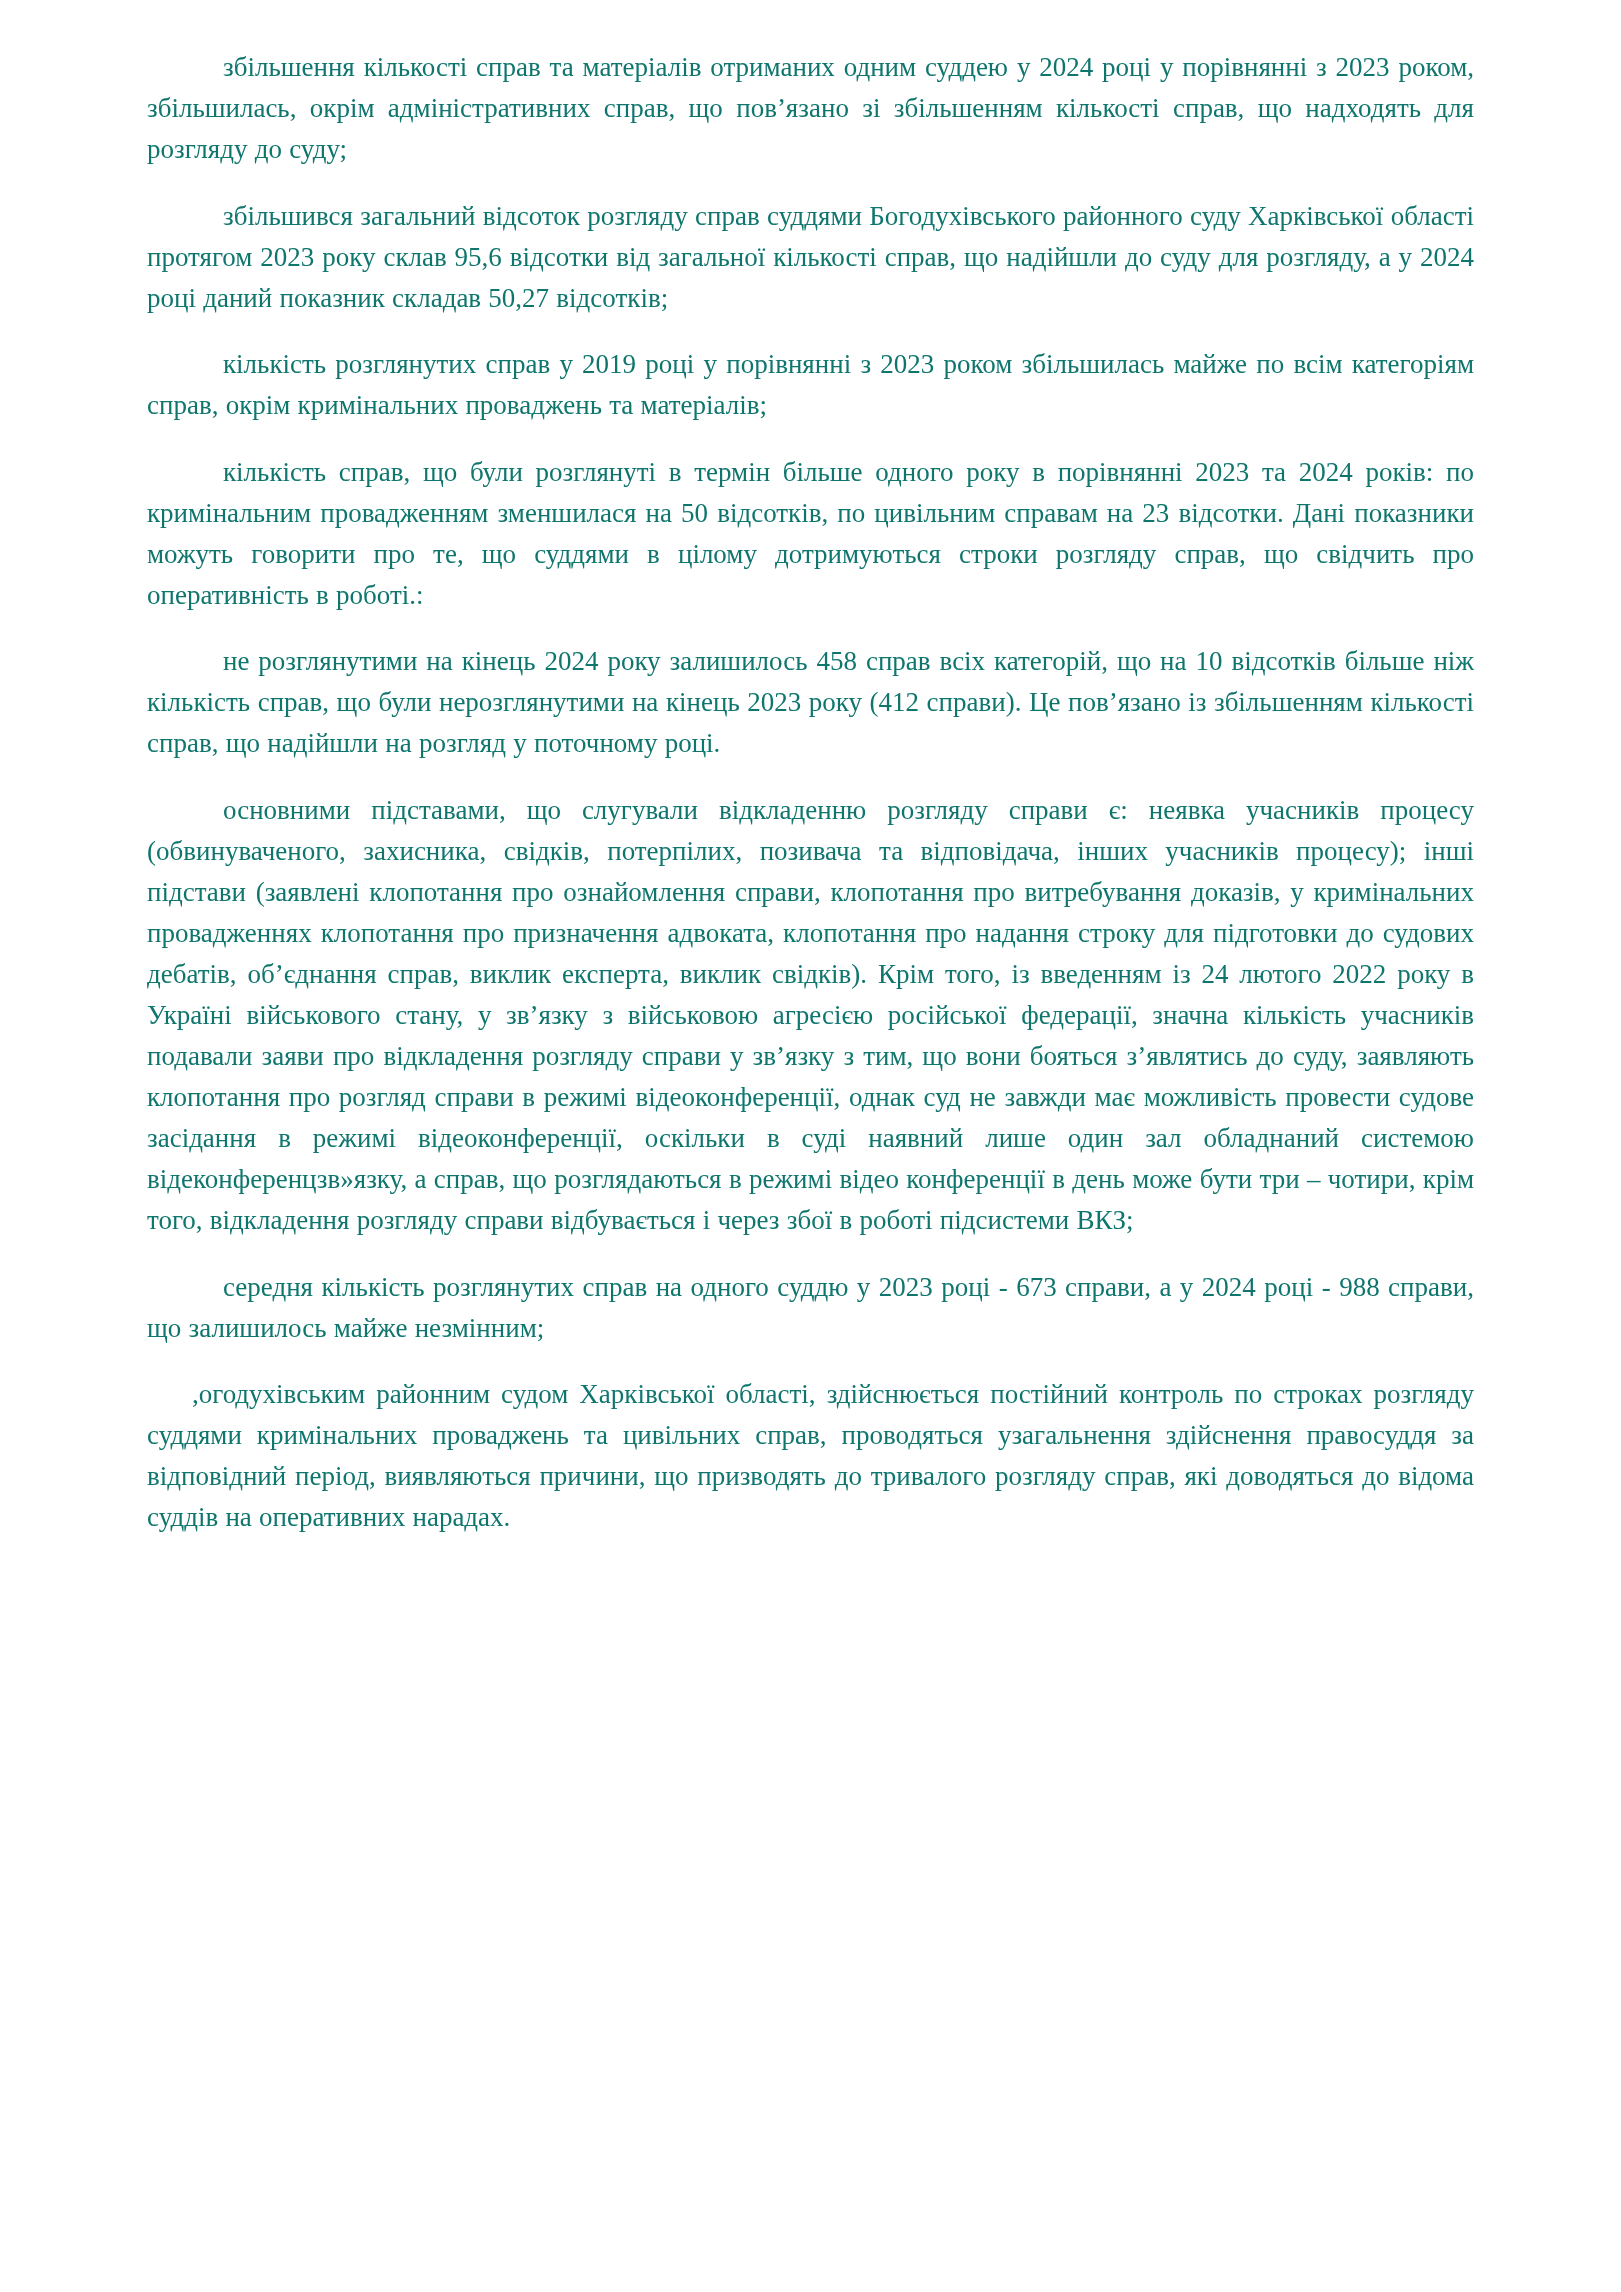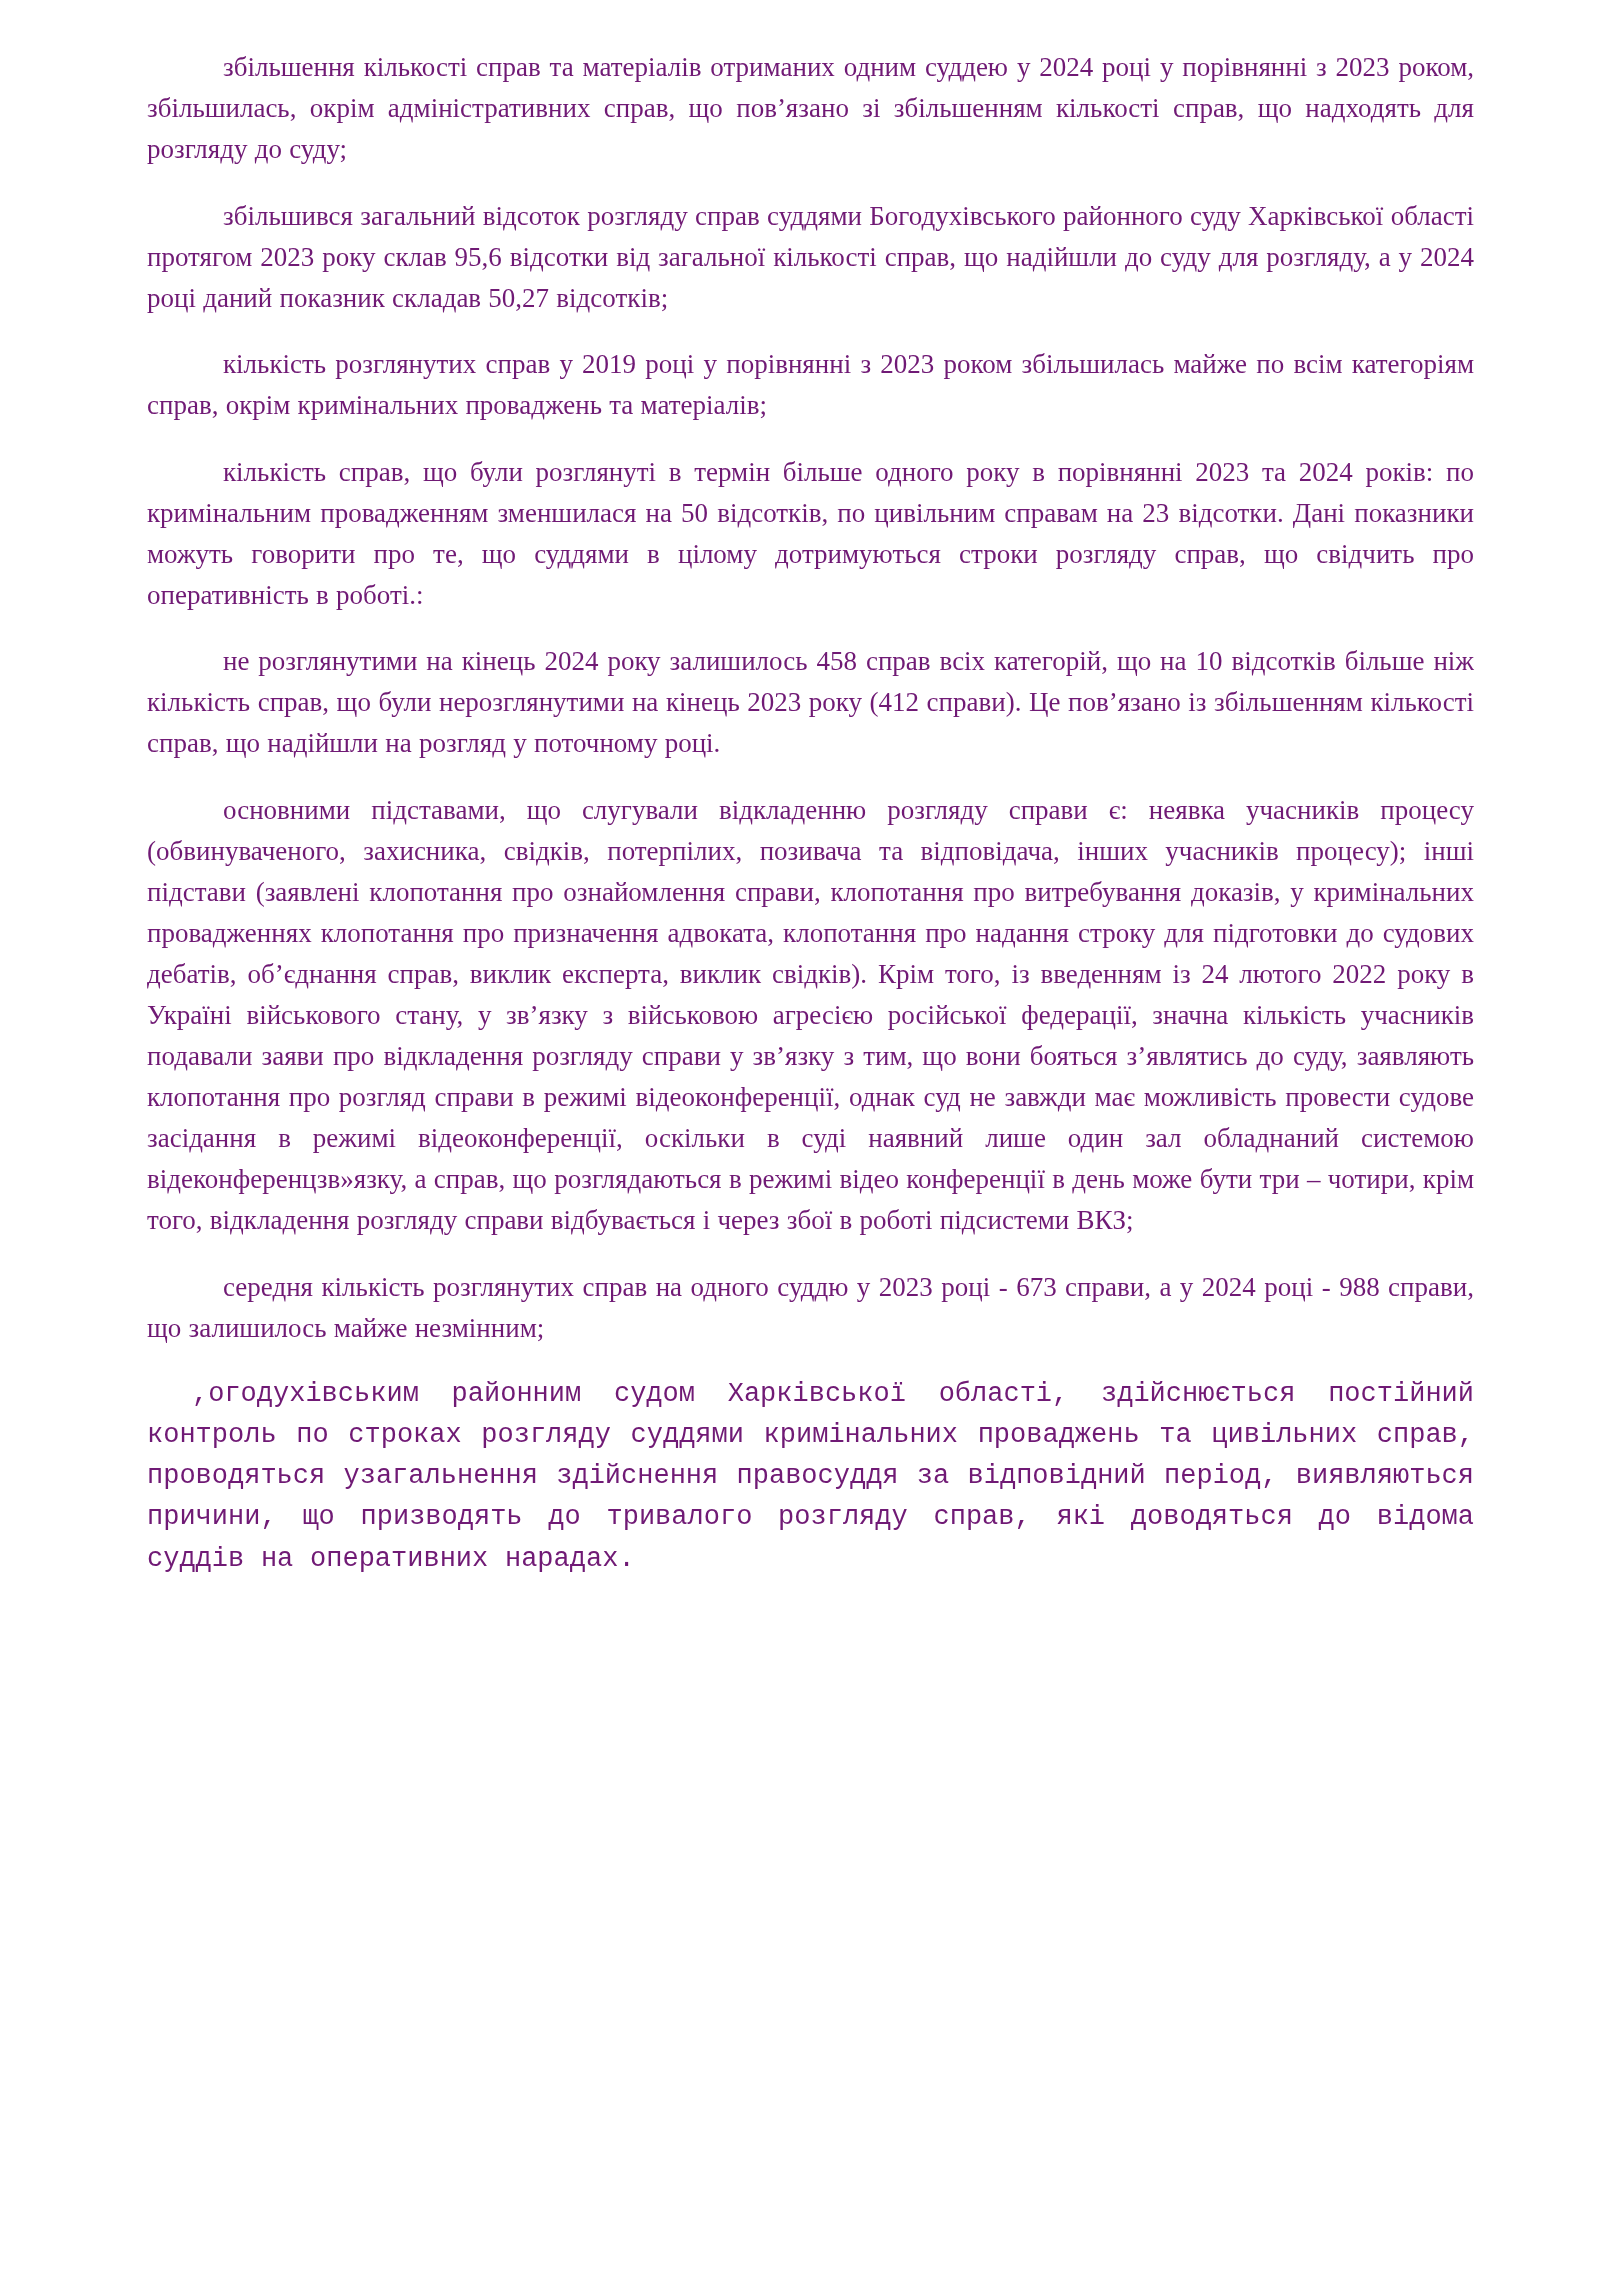--- a/index.html
+++ b/index.html
@@ -7,38 +7,37 @@
     padding: 0;
     background: #ffffff;
   }
   .page {
     width: 1621px;
     min-height: 2293px;
     box-sizing: border-box;
     background: #ffffff;
     padding: 47px 147px 59px 147px;
     font-family: "Liberation Serif", "DejaVu Serif", serif;
-    color: #701a75;
+    color: #0f766e;
   }
   .doc-body {
     width: 1327px;
     margin: 0 auto;
   }
   p.para {
     margin: 0 0 25.5px 0;
     font-size: 27px;
     line-height: 1.52;
     text-align: justify;
     text-indent: 76px;
     word-spacing: 0.5px;
     hyphens: none;
   }
   p.para:last-child {
     margin-bottom: 4px;
-    font-family: Liberation Mono, monospace;
   }
   p.para.tight-indent {
     text-indent: 45px;
   }
 </style>
 </head>
 <body>
 
 <div class="page">
   <div class="doc-body">

